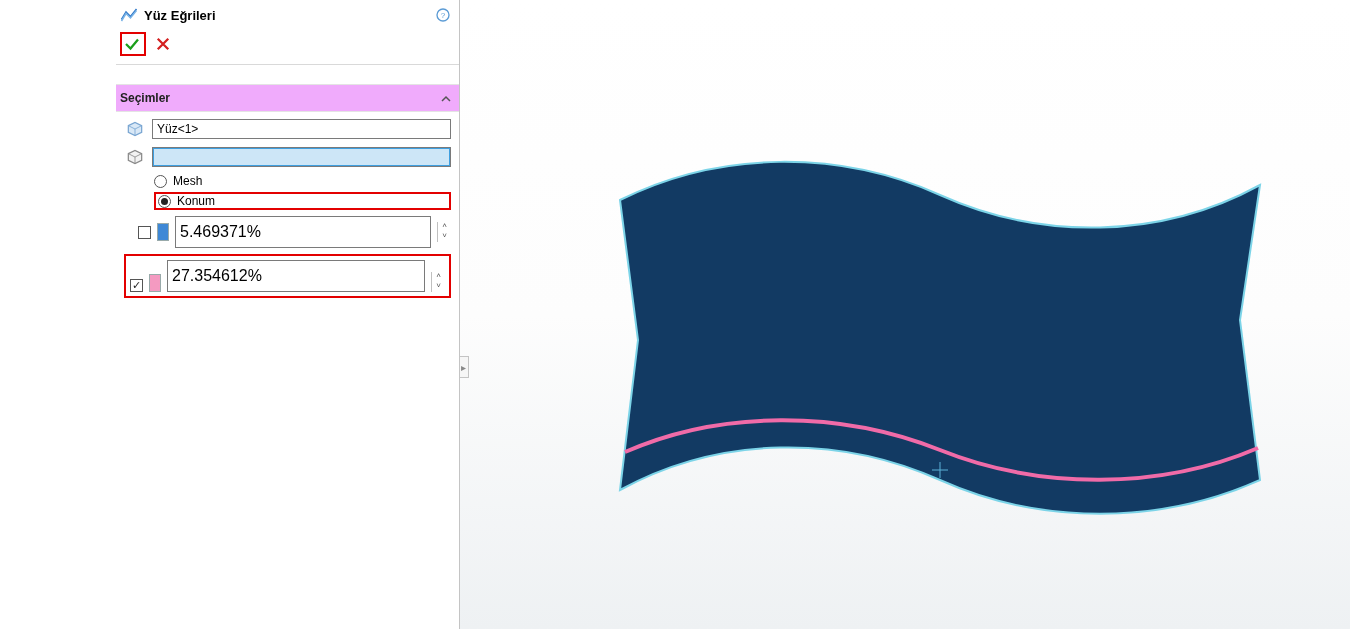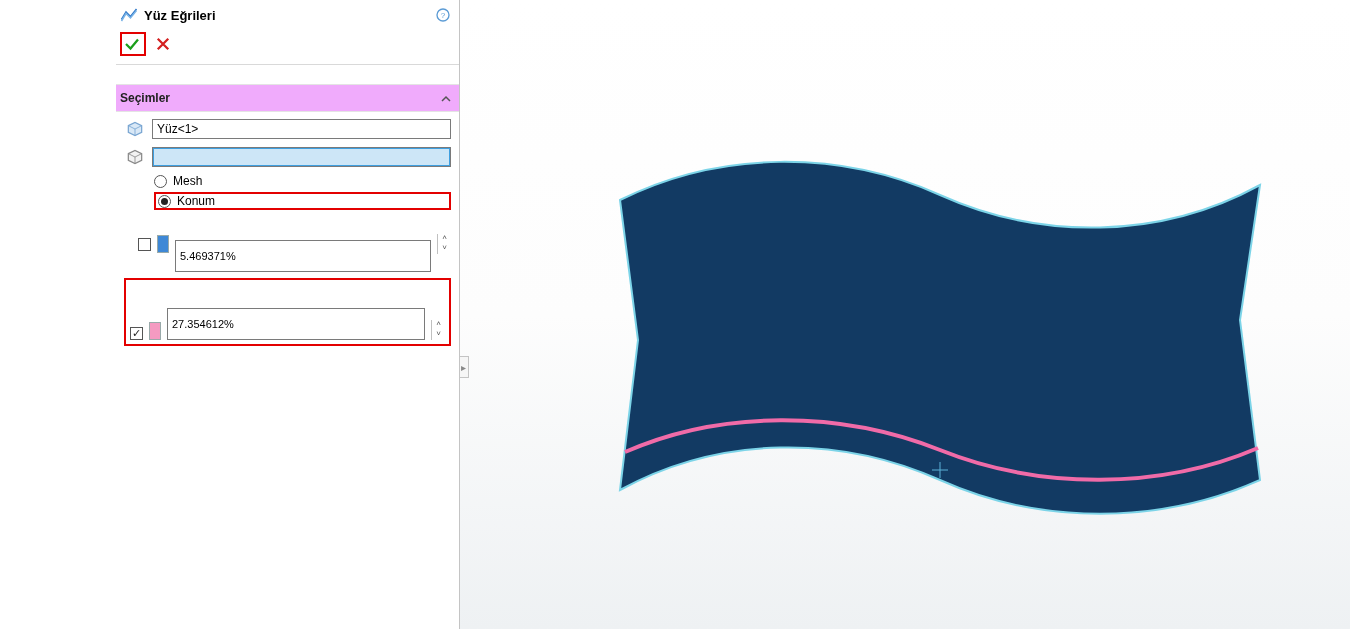--- a/index.html
+++ b/index.html
@@ -114,21 +114,21 @@
   }
   .chk.checked::after { content:"✓"; font-size:11px; color:#222; line-height:1; }
   .color-swatch {
     width:14px; height:18px; flex:0 0 12px;
     border:1px solid #9aa; 
   }
   .swatch-blue { background:#3e88d6; }
   .swatch-pink { background:#f49ac1; }
   .spin-input {
     flex:1; border:1px solid #7a7a7a; height:20px; padding:15px 4px;
-    font-size:11px; font-family:inherit;margin-top:24px;
+    font-size:16px; font-family:inherit;
   }
   .spinner-btns {
     width:14px; display:flex; flex-direction:column;
   }
   .spinner-btns .sbtn {
     height:10px; font-size:8px; line-height:8px; text-align:center;
     color:#555; border-left:1px solid #c0c0c0;
   }
   .value-row-hl {
     border: 2px solid #e30000;

